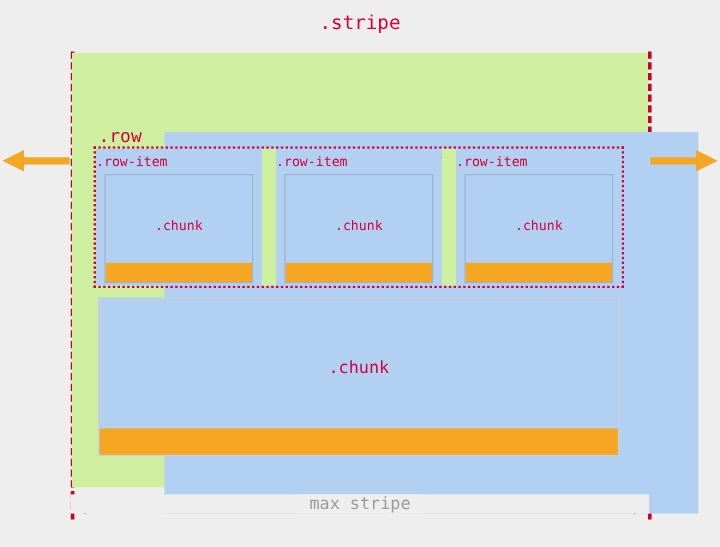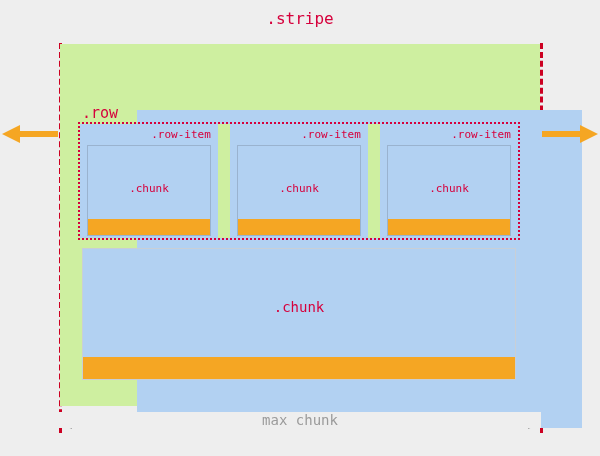--- a/index.html
+++ b/index.html
@@ -108,25 +108,24 @@
     position: relative;
     background: #b2d1f2;
     box-sizing: border-box;
     padding: 0;
   }
   .row-item-label {
     position: absolute;
     left: 0;
     top: 4px;
     width: 100%;
-    text-align: center;
+    text-align: left;
     color: #d6003c;
     font-size: 11px;
     z-index: 3;
-    margin-left: 32px;
   }
 
   
   .chunk-inner {
     position: absolute;
     left: 7px;
     top: 21px;
     right: 7px;
     bottom: 2px;
     background: #b2d1f2;
@@ -279,17 +278,17 @@
     <polygon points="58,12 40,3 40,21" fill="#f5a623"></polygon>
   </svg>
 
   <div class="measure">
     <svg width="482" height="24" viewBox="0 0 482 24" style="position:absolute;left:0;top:0;">
       <line x1="10" y1="12" x2="472" y2="12" stroke="#9b9b9b" stroke-width="1" stroke-dasharray="3,3"></line>
       <polygon points="1,12 13,7 13,17" fill="#9b9b9b"></polygon>
       <polygon points="481,12 469,7 469,17" fill="#9b9b9b"></polygon>
     </svg>
     <div class="measure-label">
-      <span>max chunk</span>
+      <span>max stripe</span>
     </div>
   </div>
 
 </div>
 
 </body></html>

